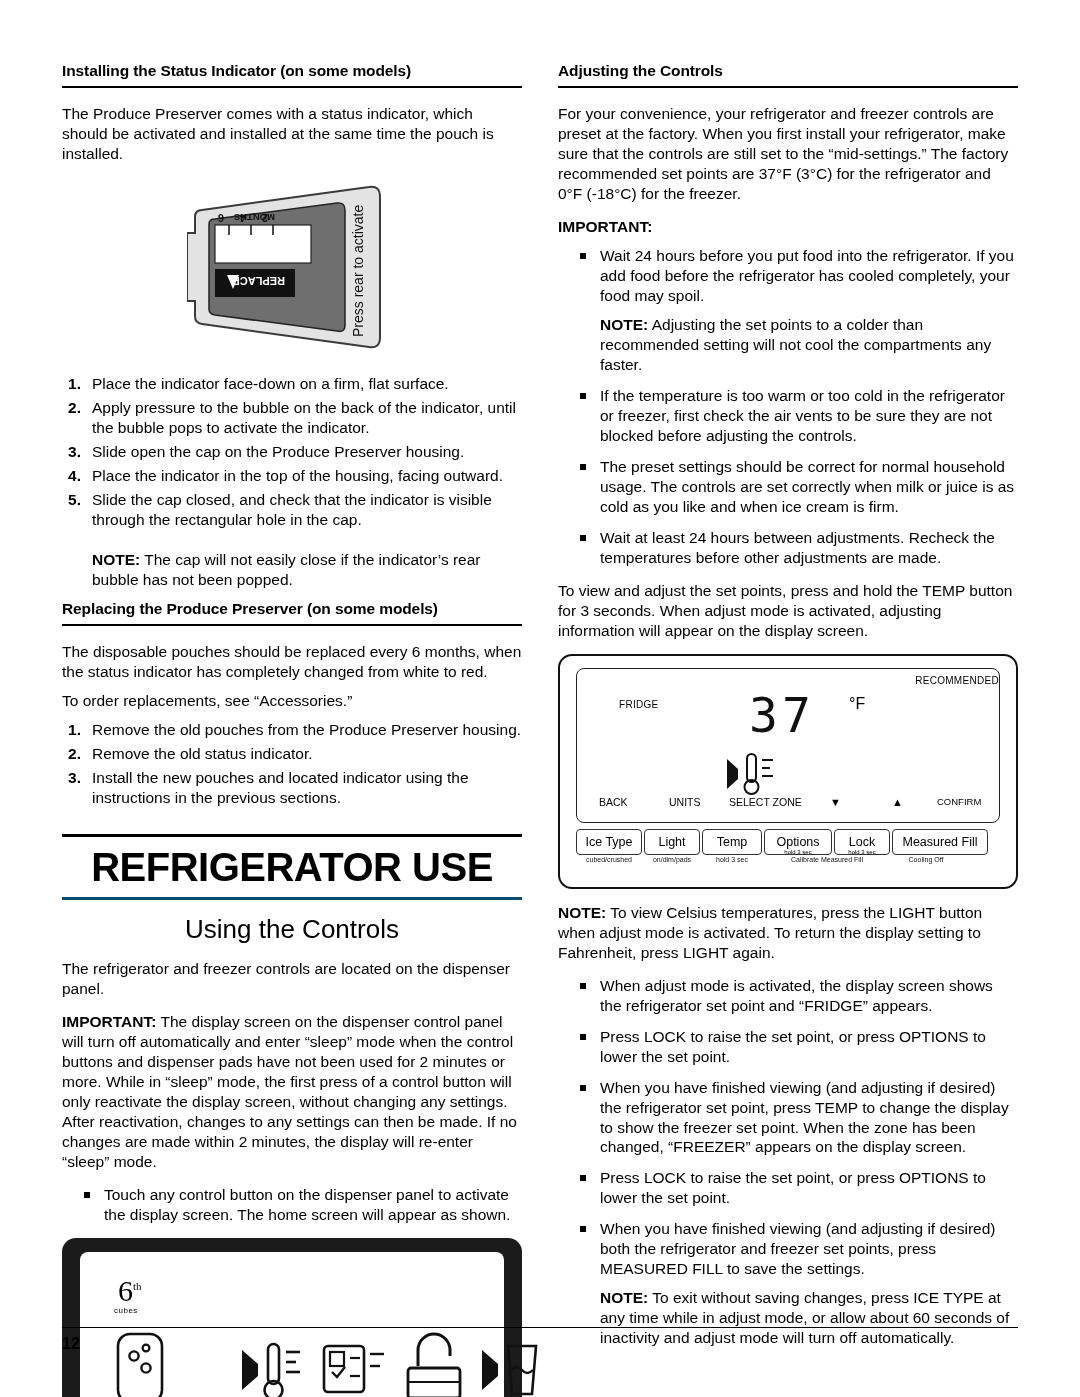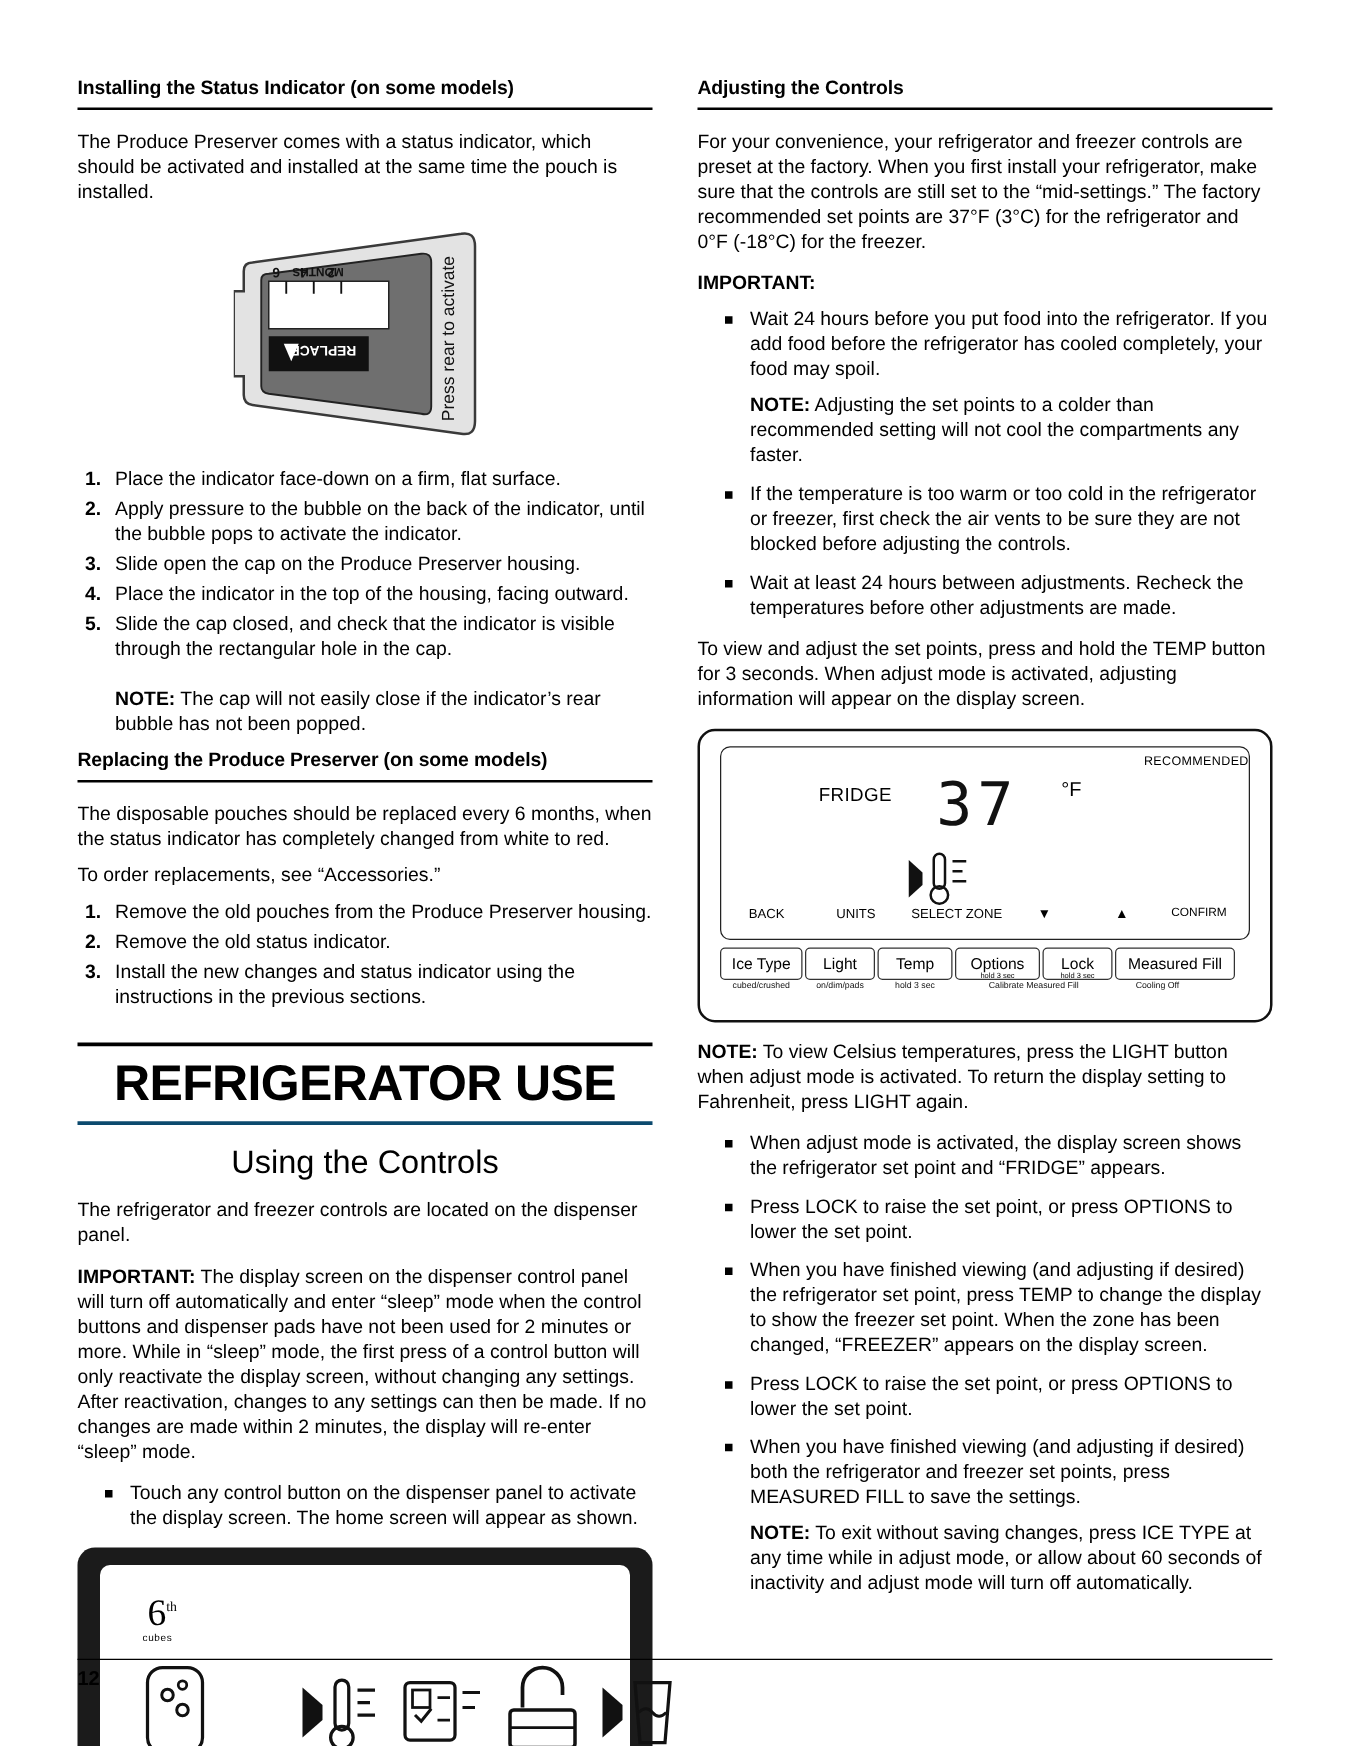--- a/index.html
+++ b/index.html
@@ -138,21 +138,21 @@
     border-radius: 8px;
   }
   .dp-recommended {
     position: absolute; top: 6px; left: 0; right: 0;
     text-align: right;
     font-size: 10px;
     letter-spacing: 0.3px;
   }
   .dp-fridge {
     position: absolute; top: 30px; left: 42px;
-    font-size: 15px; letter-spacing: 0.3px; margin-left: 36px;
+    font-size: 10px; letter-spacing: 0.3px;
   }
   .seg {
     position: absolute; top: 18px; left: 172px;
     font-family: "DejaVu Sans Mono", monospace;
     font-size: 48px;
     letter-spacing: 4px;
     color: #111;
   }
   .dp-degf {
     position: absolute; top: 26px; left: 272px;
@@ -295,21 +295,21 @@
     <div class="note-ind"><b>NOTE:</b><span> The cap will not easily close if the indicator’s rear bubble has not been popped.</span></div>
 
     <div class="sec-head">Replacing the Produce Preserver (on some models)</div>
 
     <p class="tight">The disposable pouches should be replaced every 6 months, when the status indicator has completely changed from white to red.</p>
     <p class="tight">To order replacements, see “Accessories.”</p>
 
     <ol class="numlist">
       <li>Remove the old pouches from the Produce Preserver housing.</li>
       <li>Remove the old status indicator.</li>
-      <li>Install the new changes and status indicator using the instructions in the previous sections.</li>
+      <li>Install the new pouches and located indicator using the instructions in the previous sections.</li>
     </ol>
 
     <div class="big-title">REFRIGERATOR USE</div>
     <div class="sub-title">Using the Controls</div>
 
     <p>The refrigerator and freezer controls are located on the dispenser panel.</p>
 
     <p><b>IMPORTANT:</b><span> The display screen on the dispenser control panel will turn off automatically and enter “sleep” mode when the control buttons and dispenser pads have not been used for 2 minutes or more. While in “sleep” mode, the first press of a control button will only reactivate the display screen, without changing any settings. After reactivation, changes to any settings can then be made. If no changes are made within 2 minutes, the display will re-enter “sleep” mode.</span></p>
 
     <ul class="bullets">
@@ -371,20 +371,21 @@
     <p>For your convenience, your refrigerator and freezer controls are preset at the factory. When you first install your refrigerator, make sure that the controls are still set to the “mid-settings.” The factory recommended set points are 37°F (3°C) for the refrigerator and 0°F (-18°C) for the freezer.</p>
 
     <p class="tight"><b>IMPORTANT:</b></p>
 
     <ul class="bullets">
       <li>
         <span>Wait 24 hours before you put food into the refrigerator. If you add food before the refrigerator has cooled completely, your food may spoil.</span>
         <span class="sub-note"><b>NOTE:</b><span> Adjusting the set points to a colder than recommended setting will not cool the compartments any faster.</span></span>
       </li>
       <li>If the temperature is too warm or too cold in the refrigerator or freezer, first check the air vents to be sure they are not blocked before adjusting the controls.</li>
+      <li>The preset settings should be correct for normal household usage. The controls are set correctly when milk or juice is as cold as you like and when ice cream is firm.</li>
       <li>Wait at least 24 hours between adjustments. Recheck the temperatures before other adjustments are made.</li>
     </ul>
 
     <p>To view and adjust the set points, press and hold the TEMP button for 3 seconds. When adjust mode is activated, adjusting information will appear on the display screen.</p>
 
     <div class="display-panel">
       <div class="dp-inner">
         <div class="dp-recommended">RECOMMENDED</div>
         <div class="dp-fridge">FRIDGE</div>
         <div class="seg">37</div>

